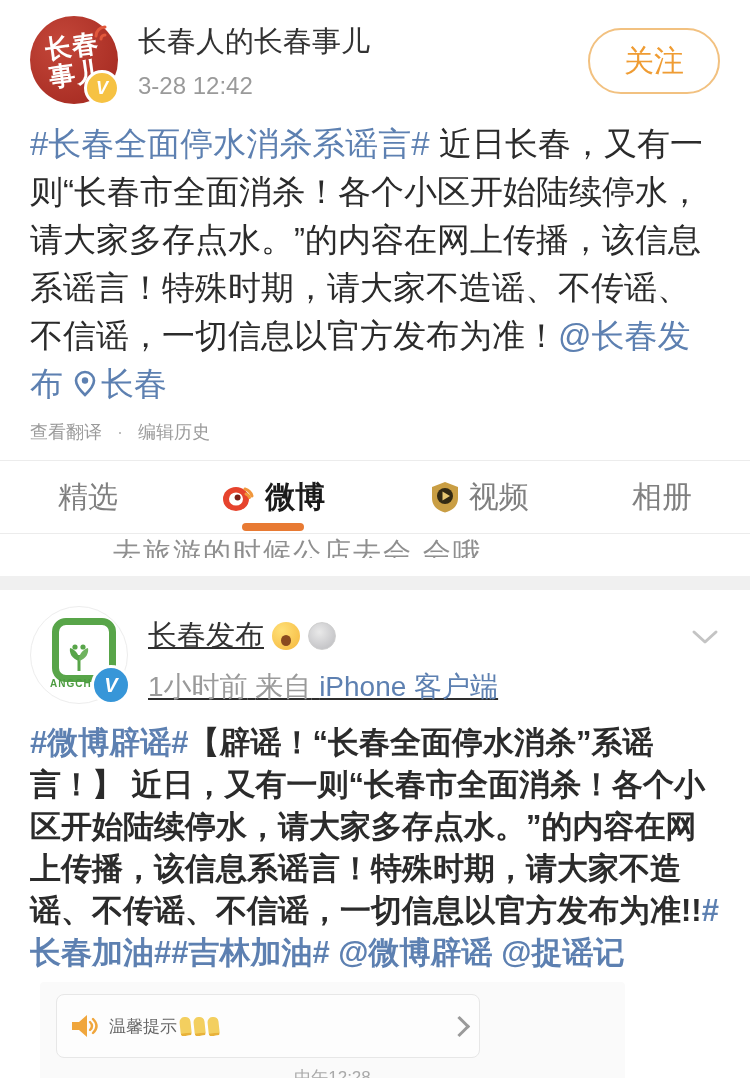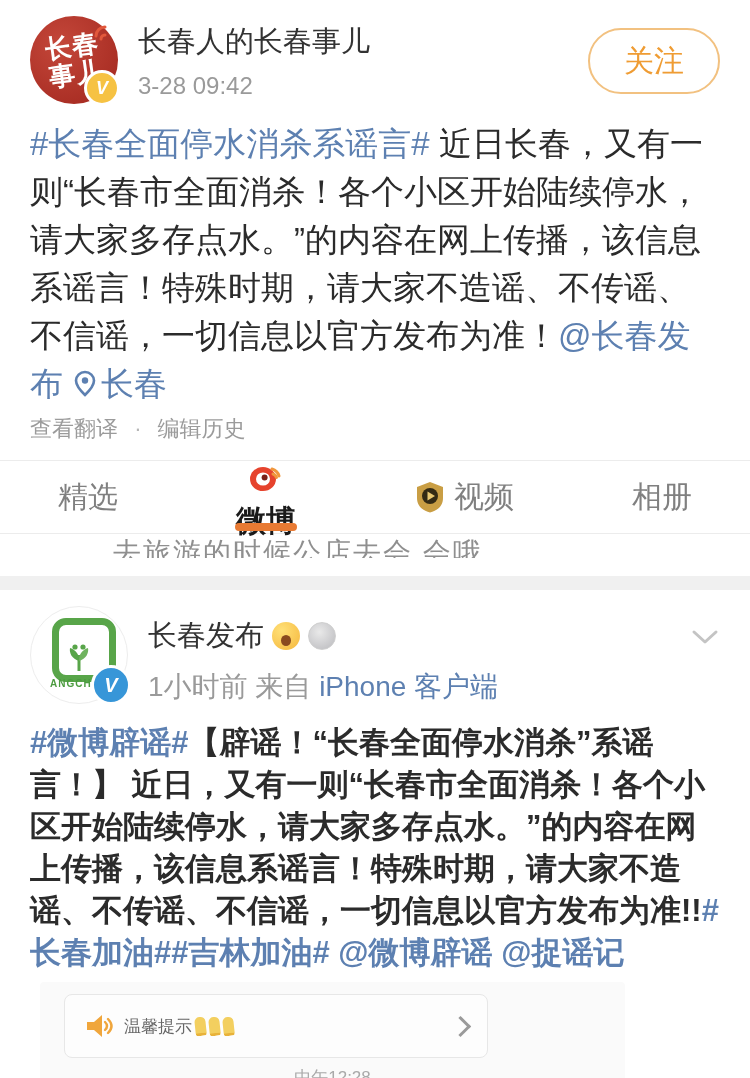--- a/index.html
+++ b/index.html
@@ -21,58 +21,58 @@
     font-size:18px;display:flex;align-items:center;justify-content:center;}
   .p1-info{flex:1;margin-left:20px;padding-top:6px;min-width:0;}
   .uname{font-size:29px;font-weight:500;color:#333;}
   .tstamp{font-size:24px;color:#9a9a9a;margin-top:10px;}
   .follow-btn{flex:0 0 auto;width:128px;height:62px;margin-top:12px;border:2px solid #f2c180;border-radius:34px;
     display:flex;align-items:center;justify-content:center;font-size:30px;color:#ef9c33;background:#fff;}
   .pbody{font-size:33px;line-height:48px;color:#2b2b2b;margin-top:16px;word-break:break-all;}
   .pbody2{font-size:31px;line-height:42px;font-weight:bold;}
   .plink{color:#5d80b1;}
   .loc-pin{display:inline-block;vertical-align:-3px;margin:0 4px 0 10px;}
-  .p1-footer{font-size:22px;color:#9b9b9b;margin-top:6px;margin-bottom:16px;}
+  .p1-footer{font-size:18px;color:#9b9b9b;margin-top:12px;margin-bottom:16px;}
   .p1-footer .sep{margin:0 10px;color:#b5b5b5;}
   
   .tabbar{border-top:1px solid #ececec;border-bottom:1px solid #ececec;height:72px;
     display:flex;align-items:flex-start;justify-content:space-between;padding:0 58px;position:relative;background:#fff;}
   .tab{display:flex;align-items:center;font-size:30px;color:#808080;gap:8px;position:relative;height:100%;}
-  .tab.active{color:#1a1a1a;font-weight:bold;flex-direction:column;}
+  .tab.active{color:#1a1a1a;font-weight:bold;}
   .tab .ind{position:absolute;bottom:2px;left:50%;transform:translateX(-50%);width:62px;height:8px;border-radius:5px;background:#e87a33;}
   .tab svg{display:block;}
   
   .clipline{height:24px;overflow:hidden;padding-left:113px;}
   .clipline span{font-size:28px;line-height:38px;color:#8f8f8f;letter-spacing:2px;display:block;}
   .gap-white{height:18px;}
   .grayband{height:14px;background:#f0f0f0;}
   
   .post2{padding:0 30px;}
   .p2-header{display:flex;align-items:flex-start;padding-top:16px;}
   .avatar2{width:96px;height:96px;border-radius:50%;background:#fff;border:1px solid #ededed;position:relative;flex:0 0 auto;}
   .logo-frame{position:absolute;left:21px;top:11px;width:50px;height:50px;border:7px solid #58a549;border-radius:14px;}
   .logo-plant{position:absolute;left:50%;top:36px;transform:translateX(-50%);}
   .logo-word{position:absolute;left:0;right:0;bottom:14px;text-align:center;font-size:10px;font-weight:bold;color:#4d9c41;letter-spacing:1px;}
   .vbadge-blue{position:absolute;right:-4px;bottom:-2px;width:34px;height:34px;border-radius:50%;
     background:#3796d8;border:3px solid #fff;color:#fff;font-weight:bold;font-style:italic;
     font-size:20px;display:flex;align-items:center;justify-content:center;}
-  .p2-info{flex:1;margin-left:20px;padding-top:10px;min-width:0;}
+  .p2-info{flex:1;margin-left:20px;padding-top:10px;min-width:0;text-decoration:underline;}
   .p2-namerow{display:flex;align-items:center;gap:8px;}
   .emoji-face{width:28px;height:28px;border-radius:50%;display:inline-block;
     background:radial-gradient(circle at 35% 30%,#ffe077,#f5b73c);position:relative;}
   .emoji-face:after{content:"";position:absolute;left:9px;top:13px;width:10px;height:11px;border-radius:50%;background:#8a4a1f;}
   .emoji-badge{width:26px;height:26px;border-radius:50%;display:inline-block;
     background:radial-gradient(circle at 40% 35%,#e9e9e9,#b9b9bd);border:1px solid #cfcfcf;}
   .p2-meta{font-size:28px;color:#9a9a9a;margin-top:12px;}
   .p2-meta .src{color:#5d80b1;}
   .p2-chevron{flex:0 0 auto;padding-top:22px;}
   
   .attach{margin-left:10px;margin-top:8px;width:585px;background:#fafafa;border-radius:4px;padding-top:12px;}
-  .notice-card{margin-left:24px;width:424px;background:#fdfdfd;border:1px solid #e7e7e7;border-radius:8px;
-    display:flex;align-items:center;padding:8px 19px;box-sizing:border-box;height:64px;}
+  .notice-card{margin-left:16px;width:424px;background:#fdfdfd;border:1px solid #e7e7e7;border-radius:8px;
+    display:flex;align-items:center;padding:8px 12px;box-sizing:border-box;height:64px;}
   .notice-txt{flex:1;min-width:0;margin-left:10px;}
   .notice-title{font-size:17px;color:#666;display:flex;align-items:center;gap:3px;}
   .pray{display:inline-block;width:11px;height:16px;border-radius:5px 5px 3px 3px;background:#f3cf5f;
     border-bottom:3px solid #e8b23a;transform:rotate(-6deg);}
   .notice-sub{font-size:16px;color:#8a8a8a;margin-top:4px;white-space:nowrap;overflow:hidden;letter-spacing:-0.5px;}
   .card-chev{flex:0 0 auto;width:12px;height:12px;border-top:3px solid #9a9a9a;border-right:3px solid #9a9a9a;
     transform:rotate(45deg);margin-left:6px;}
   .img-time{width:585px;text-align:center;font-size:17px;color:#a9a9a9;margin-top:8px;}
 </style>
 </head>
@@ -86,21 +86,21 @@
         <span>事儿</span>
       </div>
       <svg class="av-arcs" width="22" height="20" viewBox="0 0 22 20">
         <path d="M4 14 A9 9 0 0 1 13 5" fill="none" stroke="#e2583c" stroke-width="3" stroke-linecap="round"></path>
         <path d="M9 17 A4 4 0 0 1 13 13" fill="none" stroke="#e2583c" stroke-width="3" stroke-linecap="round"></path>
       </svg>
       <div class="vbadge">V</div>
     </div>
     <div class="p1-info">
       <div class="uname">长春人的长春事儿</div>
-      <div class="tstamp">3-28 09:42</div>
+      <div class="tstamp">3-28 12:42</div>
     </div>
     <div class="follow-btn">关注</div>
   </div>
 
   <div class="pbody"><span class="plink">#长春全面停水消杀系谣言#</span><span> 近日长春，又有一则“长春市全面消杀！各个小区开始陆续停水，请大家多存点水。”的内容在网上传播，该信息系谣言！特殊时期，请大家不造谣、不传谣、不信谣，一切信息以官方发布为准！</span><span class="plink">@长春发布</span><span class="plink"><svg class="loc-pin" width="24" height="28" viewBox="0 0 24 28">
           <path d="M12 2 C7 2 3 6 3 10.6 C3 16.5 12 25 12 25 C12 25 21 16.5 21 10.6 C21 6 17 2 12 2 Z" fill="none" stroke="#5d80b1" stroke-width="2.6"></path>
           <circle cx="12" cy="10.5" r="3.2" fill="#5d80b1"></circle>
         </svg>长春</span></div>
 
   <div class="p1-footer">

